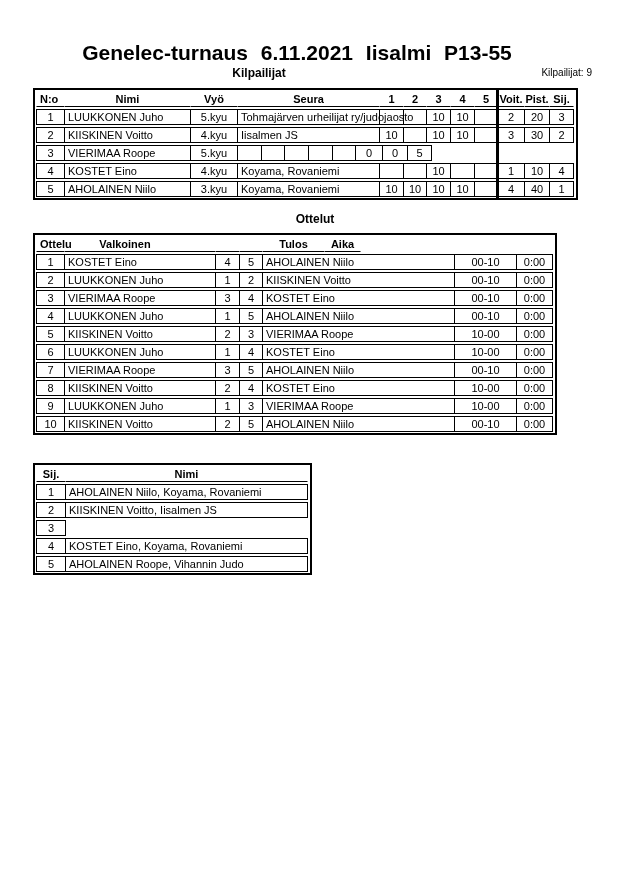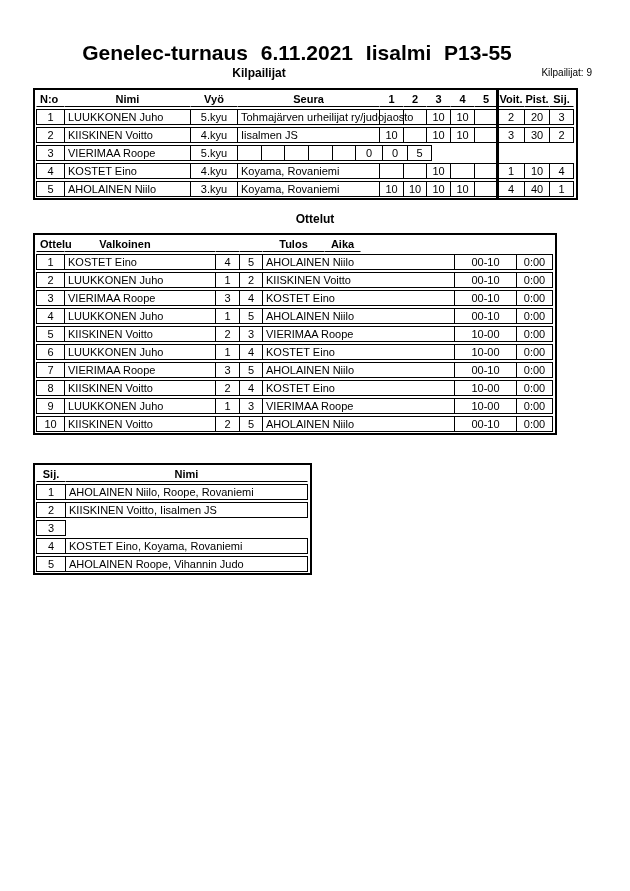--- a/index.html
+++ b/index.html
@@ -247,21 +247,21 @@
   </div>
 
 
   <div class="tbl" id="table3">
     <div class="r hr">
       <div class="c t3a">Sij.</div>
       <div class="c t3b">Nimi</div>
     </div>
     <div class="r">
       <div class="c t3a">1</div>
-      <div class="c t3b l ov">AHOLAINEN Niilo, Roope, Rovaniemi</div>
+      <div class="c t3b l ov">AHOLAINEN Niilo, Koyama, Rovaniemi</div>
     </div>
     <div class="r">
       <div class="c t3a">2</div>
       <div class="c t3b l ov">KIISKINEN Voitto, Iisalmen JS</div>
     </div>
     <div class="r">
       <div class="c t3a">3</div>
     </div>
     <div class="r">
       <div class="c t3a">4</div>

